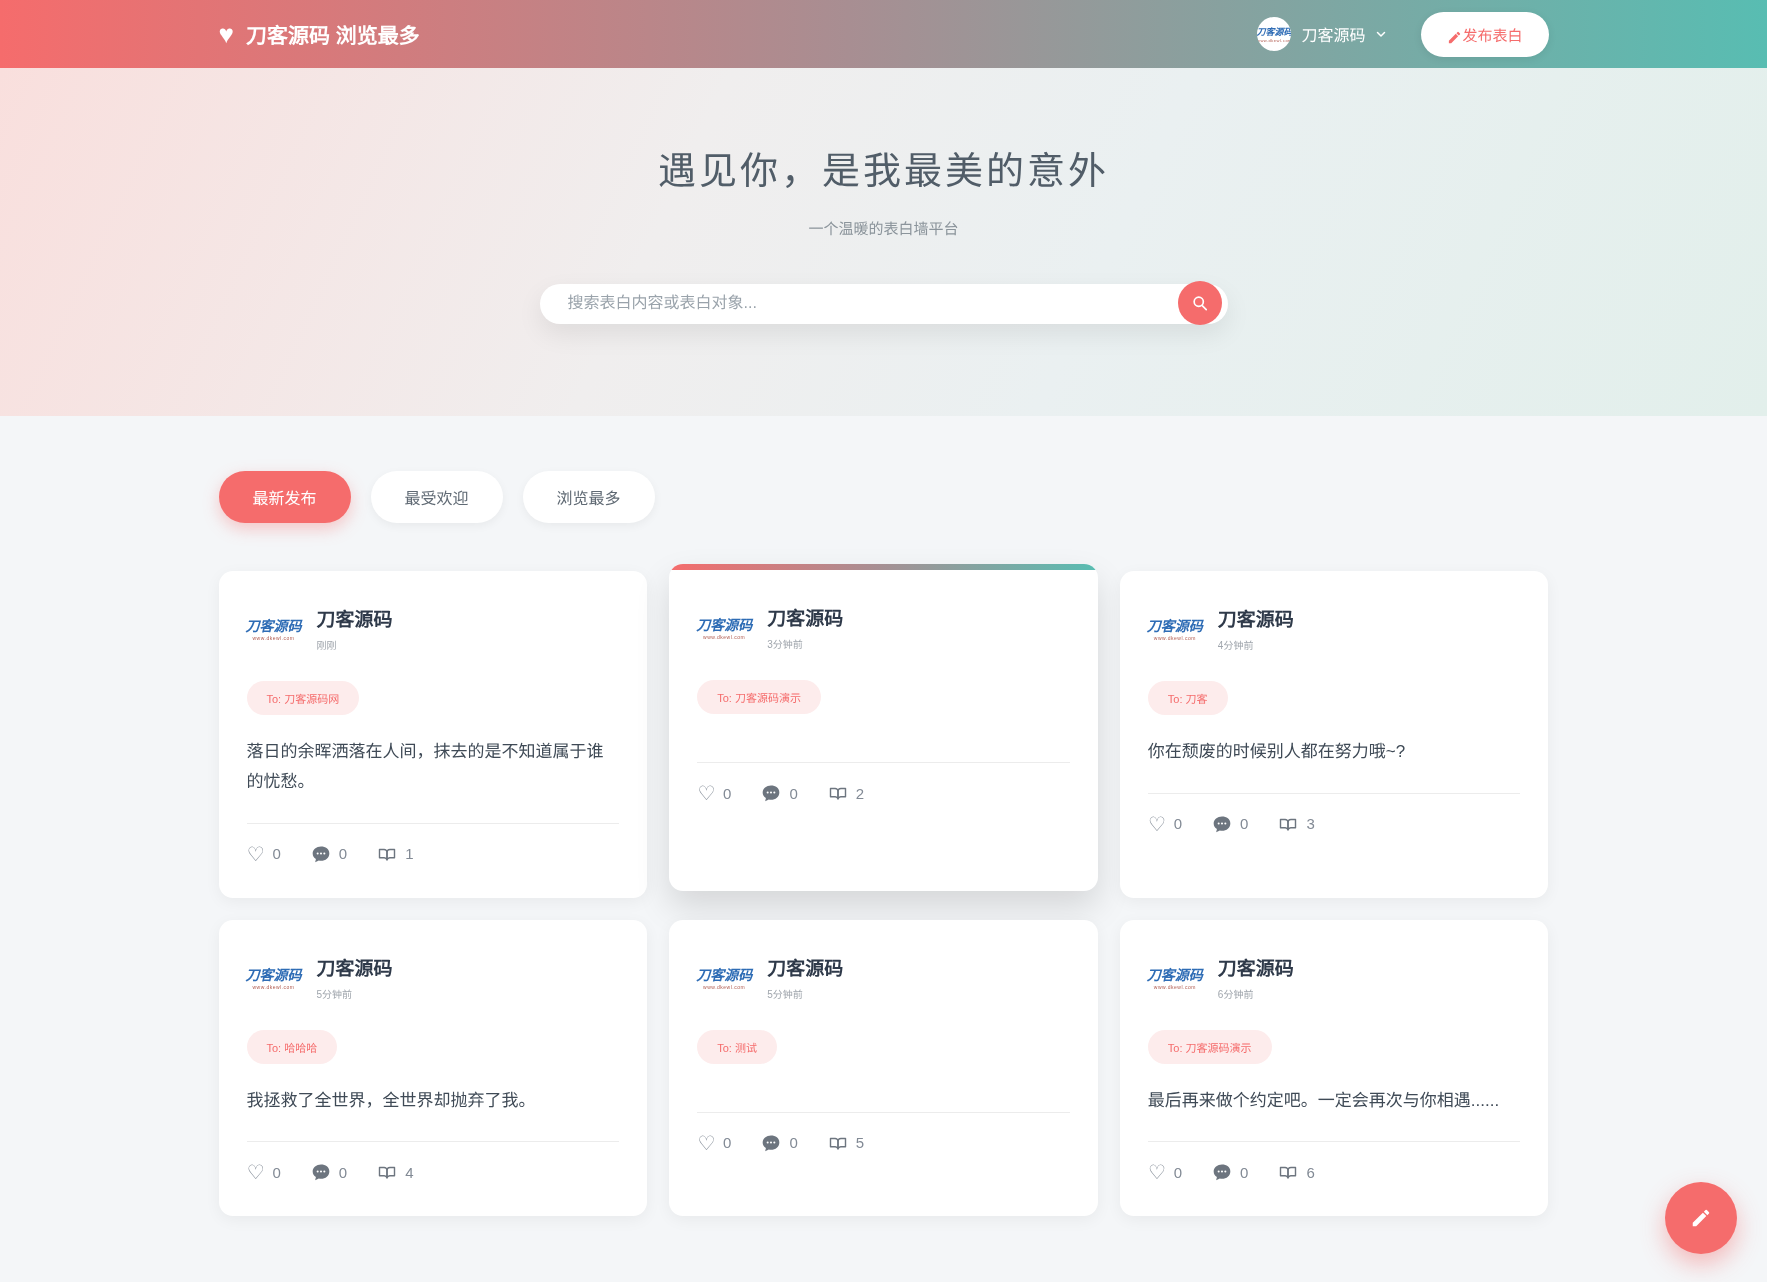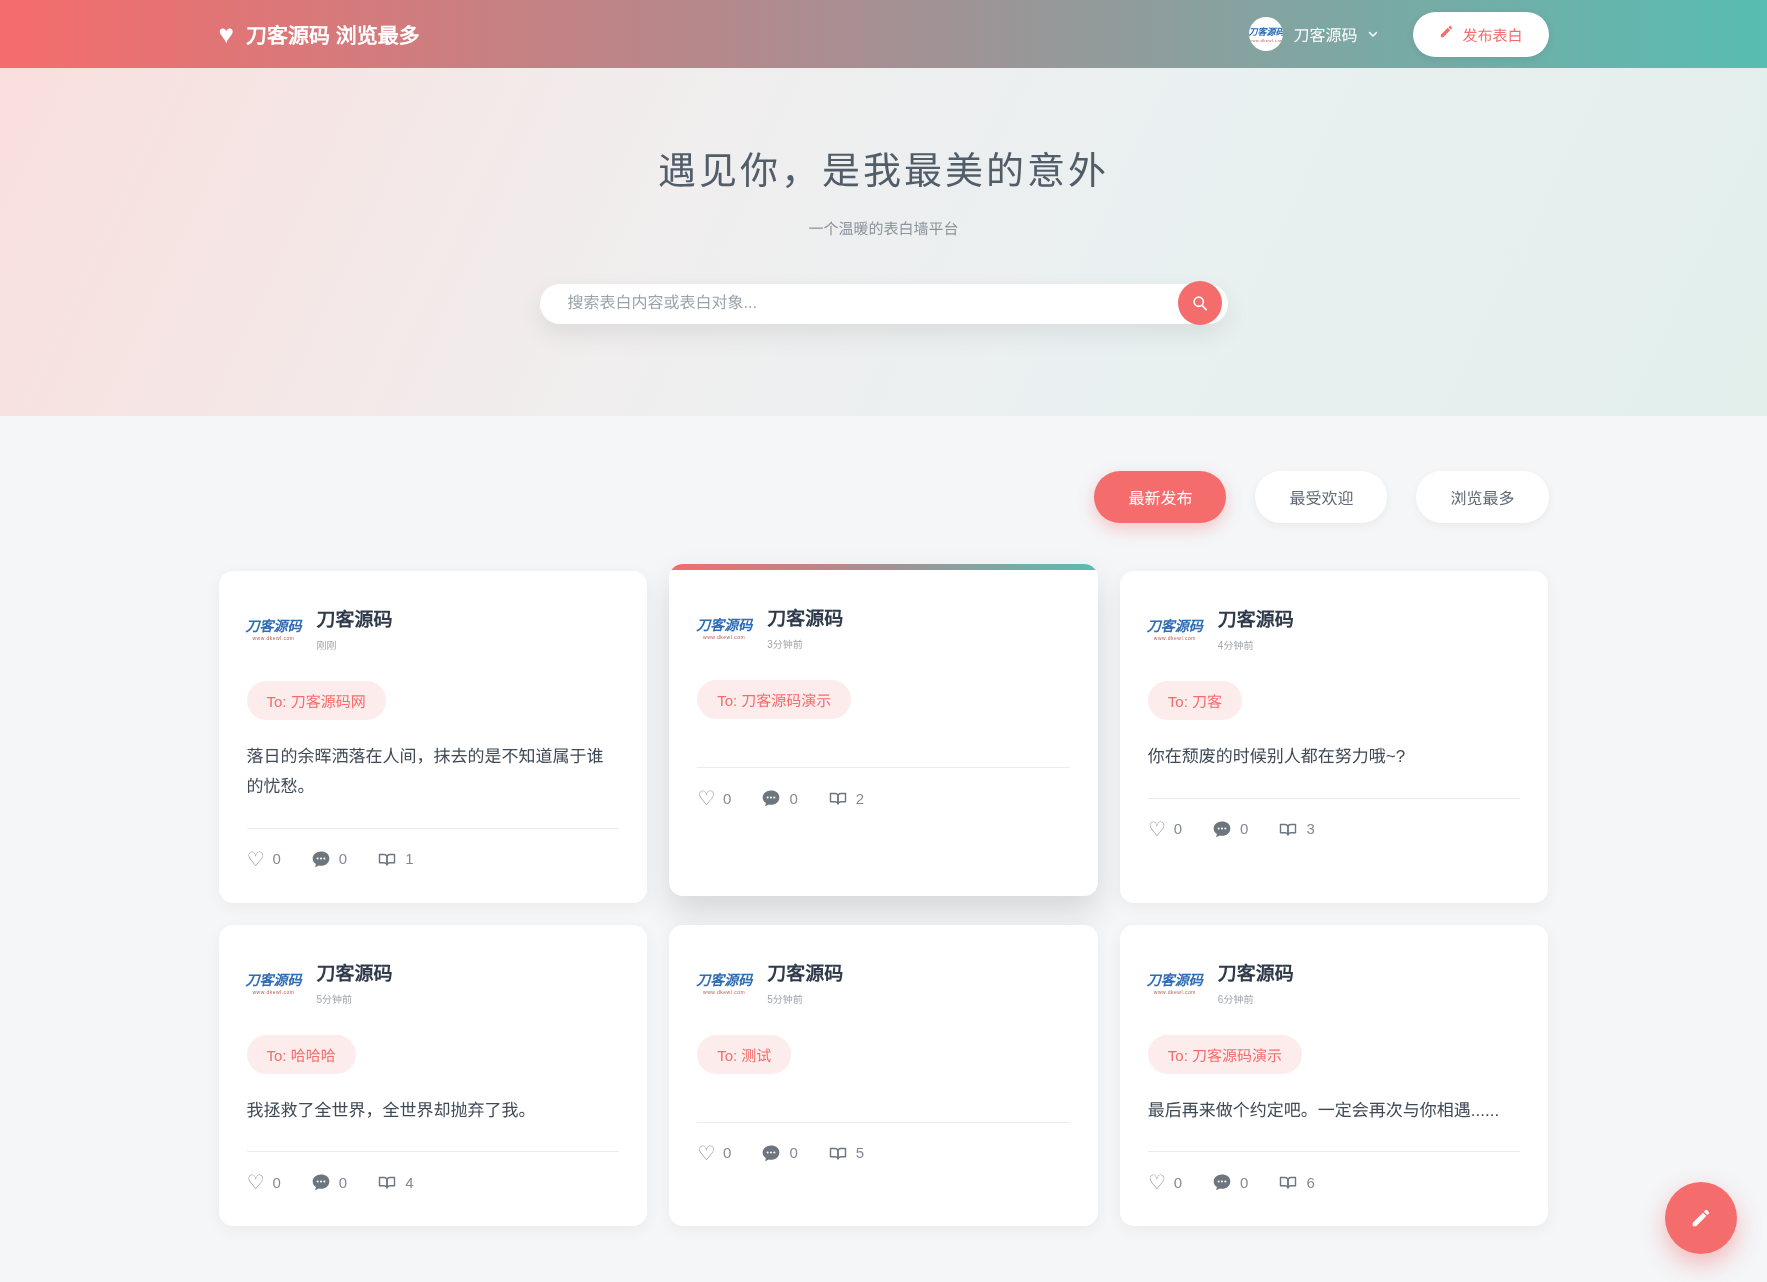--- a/index.html
+++ b/index.html
@@ -25,21 +25,21 @@
     width:34px; height:34px; border-radius:50%; background:#fff;
     display:flex; flex-direction:column; align-items:center; justify-content:center; overflow:hidden;
   }
   .avatar-circle .logo-main { font-size:9px; }
   .avatar-circle .logo-sub { font-size:4px; }
   .logo-main { color:#2e6cb5; font-weight:bold; font-style:italic; white-space:nowrap; }
   .logo-sub { color:#b05a4e; white-space:nowrap; letter-spacing:.5px; }
   .chevron { width:12px; height:12px; }
   .publish-btn {
     background:#fff; color:#f56c6c; border:none; border-radius:999px;
-    padding:12px 26px; font-size:15px; display:flex; align-items:flex-start; gap:8px;
+    padding:12px 26px; font-size:15px; display:flex; align-items:flex-end; 
     cursor:pointer; box-shadow:0 2px 8px rgba(0,0,0,.08);
     font-family:inherit;
   }
   .publish-btn svg { width:15px; height:15px; }
 
   
   .hero {
     height:348px;
     background:linear-gradient(115deg,#f9dfdd 0%,#f0eeee 38%,#eaf0f1 62%,#e2efeb 100%);
     text-align:center; padding-top:72px;
@@ -56,21 +56,21 @@
     font-family:inherit; height:100%;
   }
   .search-input::placeholder { color:#9aa3ab; }
   .search-btn {
     width:44px; height:44px; border-radius:50%; border:none; background:#f56c6c;
     display:flex; align-items:center; justify-content:center; cursor:pointer; flex:0 0 auto;
   }
   .search-btn svg { width:20px; height:20px; }
 
   
-  .tabs { display:flex; justify-content:flex-end; gap:29px; padding-top:55px; }
+  .tabs { display:flex; justify-content:flex-start; gap:20px; padding-top:55px; }
   .tab {
     border:none; border-radius:999px; padding:14px 34px; font-size:16px; cursor:pointer;
     background:#fff; color:#606a74; box-shadow:0 3px 10px rgba(0,0,0,.05); font-family:inherit;
   }
   .tab.active { background:#f56c6c; color:#fff; box-shadow:0 6px 16px rgba(245,108,108,.35); }
 
   
   .grid {
     margin-top:48px;
     display:grid; grid-template-columns:repeat(3,1fr); gap:22px;
@@ -95,21 +95,21 @@
   .avatar-square {
     width:54px; height:54px; border-radius:8px; background:#fff;
     display:flex; flex-direction:column; align-items:center; justify-content:center;
   }
   .avatar-square .logo-main { font-size:14px; }
   .avatar-square .logo-sub { font-size:5px; }
   .who .name { font-size:19px; font-weight:bold; color:#2f3a4a; }
   .who .time { font-size:10px; color:#a0a6ad; margin-top:6px; }
   .badge {
     align-self:flex-start; background:#fdecec; color:#f56c6c;
-    border-radius:999px; padding:9px 20px; font-size:15px; margin-bottom:22px;
+    border-radius:999px; padding:9px 20px; font-size:11px; margin-bottom:22px;
   }
   .content { font-size:17px; line-height:1.75; color:#3f4a56; }
   .divider { height:1px; background:#ececec; margin-top:26px; }
   .stats { display:flex; align-items:center; gap:30px; padding-top:20px; color:#828a95; }
   .stat { display:flex; align-items:center; gap:8px; font-size:15px; cursor:default; }
   .stat .heart-glyph { font-size:20px; line-height:1; color:#8a929c; }
   .stat svg { width:20px; height:20px; }
 
   
   .fab {

